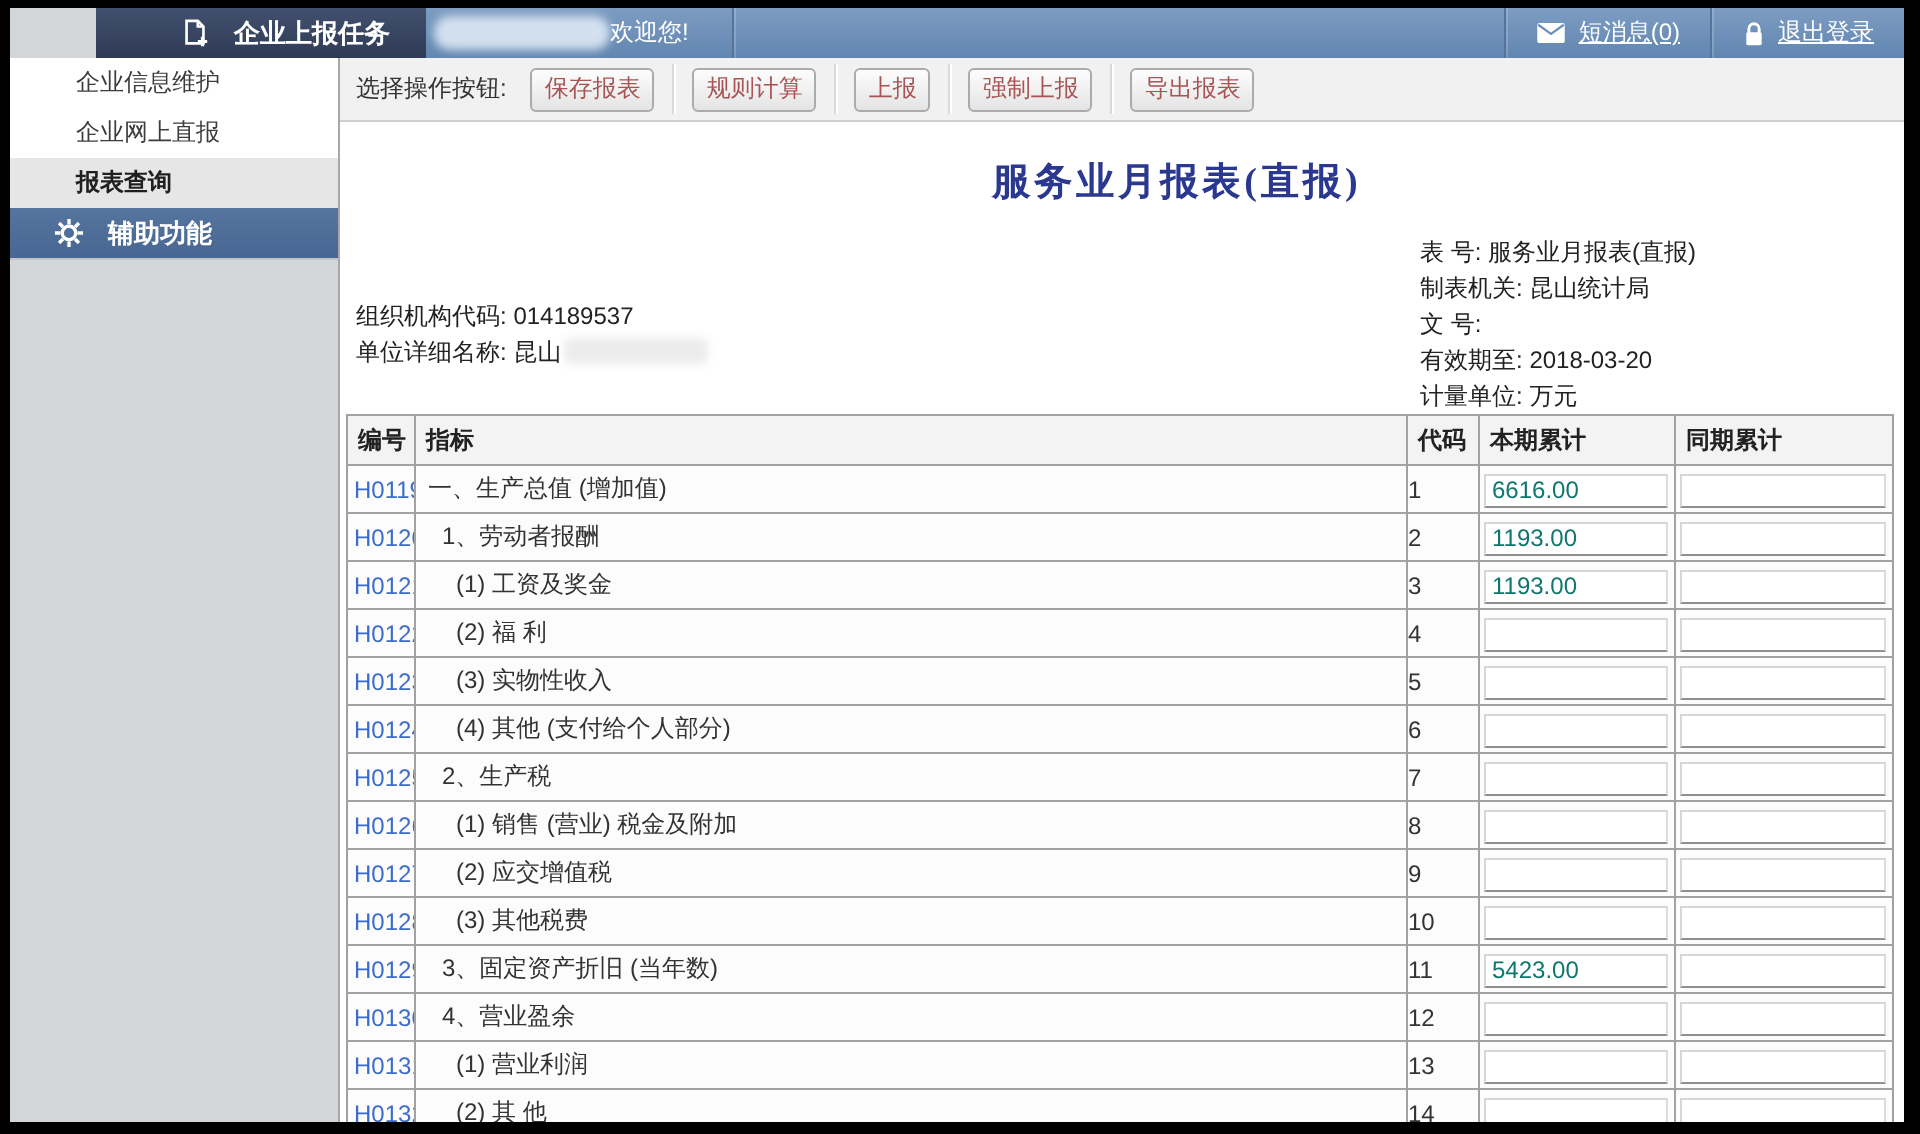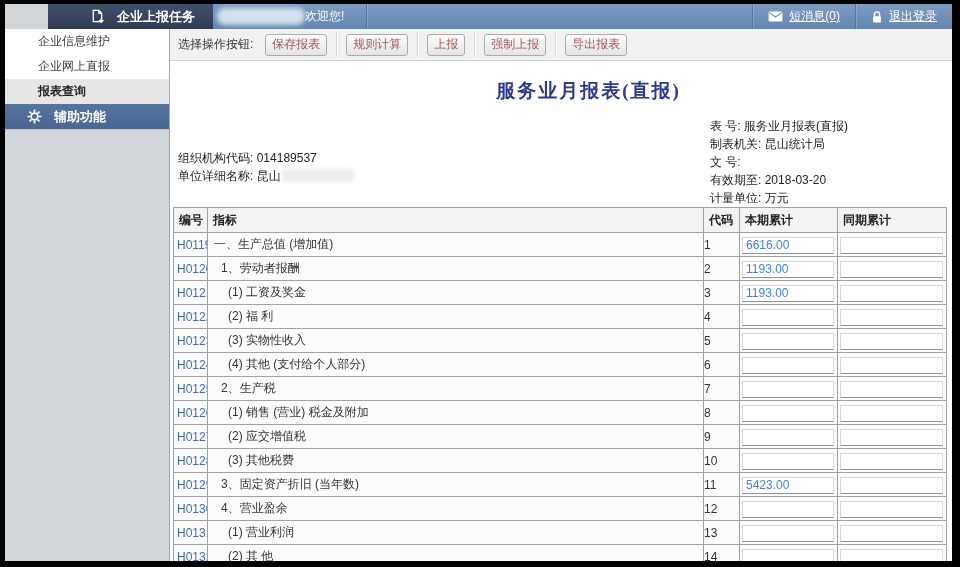--- a/index.html
+++ b/index.html
@@ -67,21 +67,21 @@
                   border-collapse:collapse; table-layout:fixed; background:#fff;
                   border:1px solid #808080; font-size:12px; }
   .report-table th, .report-table td { border:1px solid #a2a2a2; overflow:hidden; white-space:nowrap; }
   .report-table th { height:24px; background:#f3f3f3; text-align:left; font-weight:bold;
                      color:#222; padding:0 0 0 5px; }
   .report-table td { height:23px; background:#fcfcfc; padding:0; color:#333; }
   .c-id a { color:#3a6cc8; text-decoration:none; padding-left:3px; cursor:pointer; }
   .c-code { padding-left:4px; }
   .c-val input { display:block; box-sizing:border-box; width:calc(100% - 5px); height:17px;
                  margin:2px 0 1px 2px; padding:0 3px; font-size:12px; font-family:inherit;
-                 color:#3b82f6; background:#fff; border:1px solid #d6d6d6;
+                 color:#0f766e; background:#fff; border:1px solid #d6d6d6;
                  border-bottom-color:#909090; border-right-color:#dcdcdc; }
 </style>
 </head>
 <body>
 
 <div class="stage">
   <div class="frame">
 
     <div class="topbar">
       <div class="topbar-left">

